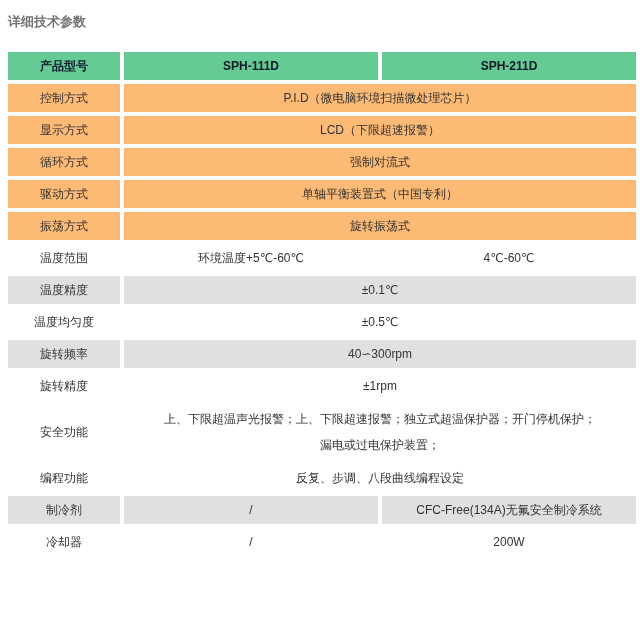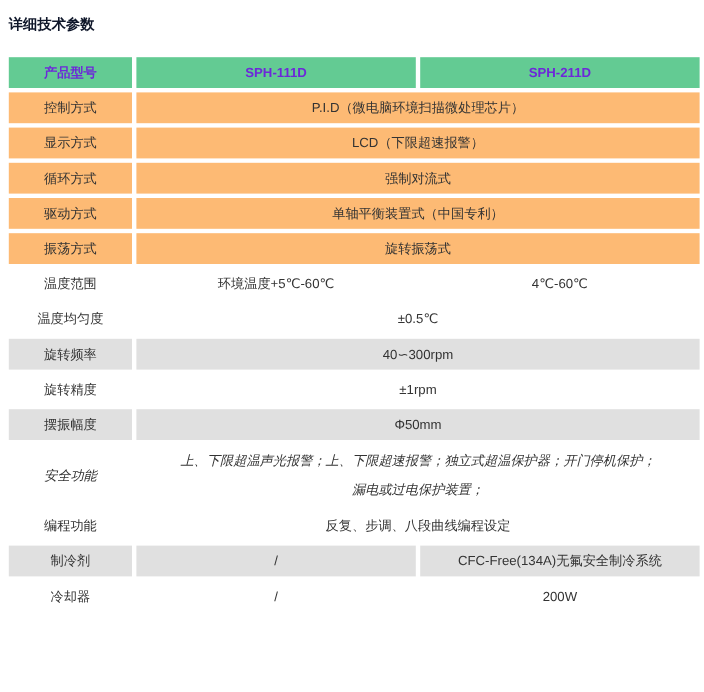--- a/index.html
+++ b/index.html
@@ -9,21 +9,21 @@
     width: 640px;
     height: 629px;
     overflow: hidden;
     font-family: "Liberation Sans", "DejaVu Sans", sans-serif;
   }
   .page-title {
     margin: 0;
     padding: 14px 0 0 8px;
     font-size: 13px;
     font-weight: bold;
-    color: #0f172a;
+    color: #737373;
     line-height: 16px;
   }
   table.spec-table {
     border-collapse: separate;
     border-spacing: 4px;
     margin-left: 4px;
     margin-top: 18px;
     table-layout: fixed;
     width: 636px;
     font-size: 12px;
@@ -33,30 +33,29 @@
     height: 28px;
     text-align: center;
     vertical-align: middle;
     padding: 0 4px;
     overflow: hidden;
     white-space: nowrap;
   }
   tr.r-header td {
     background: #63CB93;
     font-weight: bold;
-    color: #6d28d9;
+    color: #0f172a;
   }
   tr.r-purple td { background: #fdba74; }
   tr.r-gray td   { background: #E0E0E0; }
   tr.r-white td  { background: transparent; }
   td.safety-cell {
     height: 56px;
     line-height: 26px;
     white-space: normal;
-    font-style: italic;
   }
   td.label-cell { }
 </style>
 </head>
 <body>
 
 <div class="page-title">详细技术参数</div>
 
 <table class="spec-table">
   <colgroup>
@@ -96,40 +95,40 @@
     <td class="label-cell">振荡方式</td>
     <td colspan="2">旋转振荡式</td>
   </tr>
 
   <tr class="r-white">
     <td class="label-cell">温度范围</td>
     <td>环境温度+5℃-60℃</td>
     <td>4℃-60℃</td>
   </tr>
 
+  <tr class="r-gray">
+    <td class="label-cell">温度精度</td>
+    <td colspan="2">±0.1℃</td>
+  </tr>
 
   <tr class="r-white">
     <td class="label-cell">温度均匀度</td>
     <td colspan="2">±0.5℃</td>
   </tr>
 
   <tr class="r-gray">
     <td class="label-cell">旋转频率</td>
     <td colspan="2">40∽300rpm</td>
   </tr>
 
   <tr class="r-white">
     <td class="label-cell">旋转精度</td>
     <td colspan="2">±1rpm</td>
   </tr>
 
-  <tr class="r-gray">
-    <td class="label-cell">摆振幅度</td>
-    <td colspan="2">Φ50mm</td>
-  </tr>
 
   <tr class="r-white">
     <td class="label-cell safety-cell">安全功能</td>
     <td colspan="2" class="safety-cell">
       <div>上、下限超温声光报警；上、下限超速报警；独立式超温保护器；开门停机保护；</div>
       <div>漏电或过电保护装置；</div>
     </td>
   </tr>
 
 

